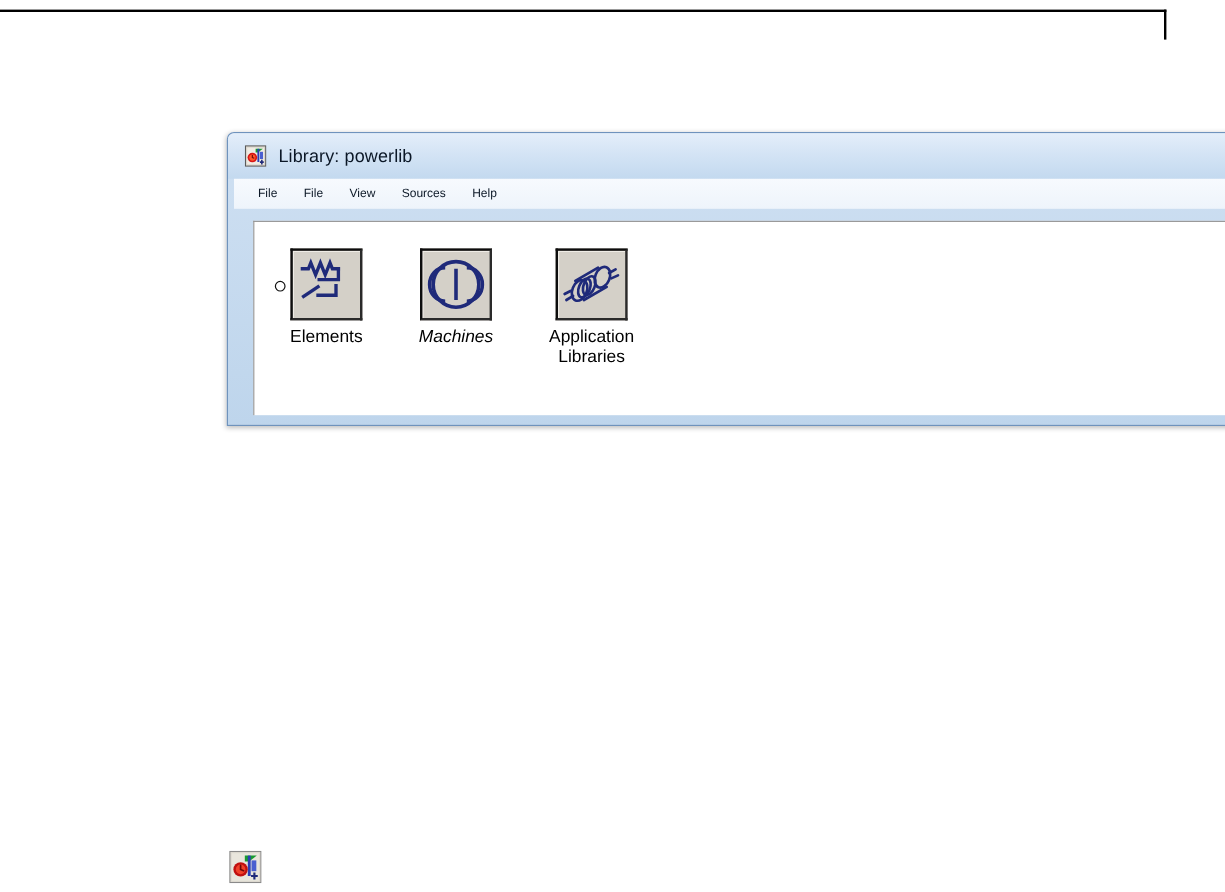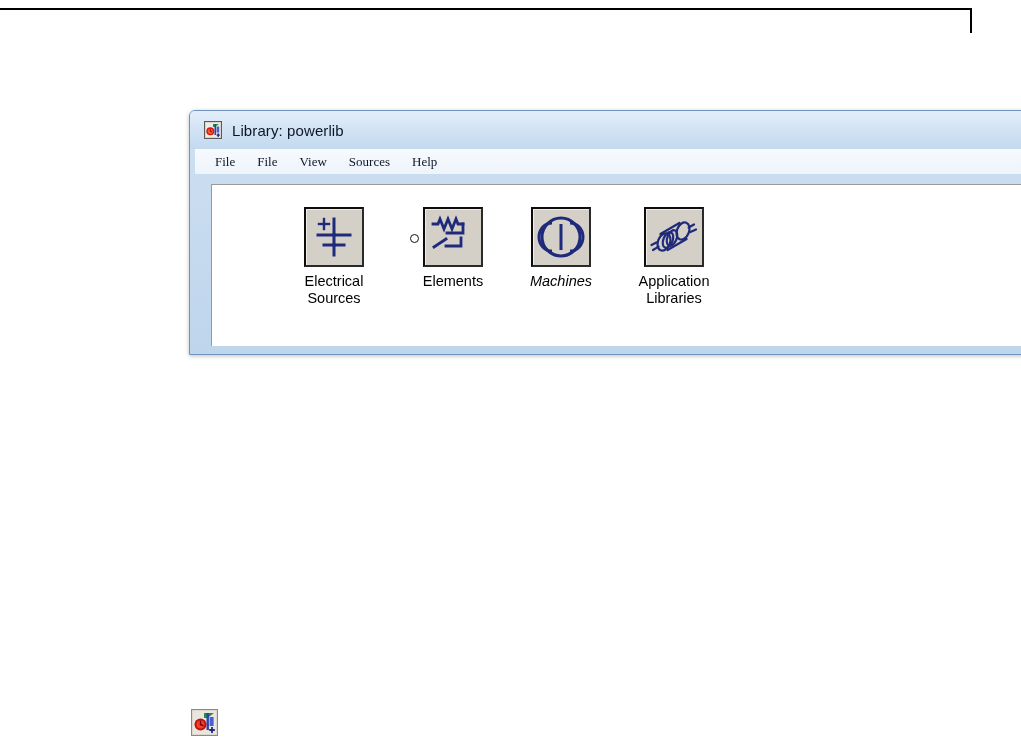--- a/index.html
+++ b/index.html
@@ -77,26 +77,25 @@
     position: absolute;
     left: 5px;
     top: 38px;
     right: 0;
     height: 25px;
     display: flex;
     align-items: center;
     background: linear-gradient(to bottom, #f7fafe 0%, #eef4fb 100%);
   }
   #menu-bar .menu-item {
-    font-size: 13px;
+    font-size: 10px;
     color: #0b1726;
     padding: 2px 11px;
     white-space: nowrap;
     cursor: default;
-    font-family: Liberation Serif, serif;
   }
   #menu-bar .menu-item:first-child { margin-left: 9px; }
 
   
   #library-canvas {
     position: absolute;
     left: 21px;
     top: 73px;
     right: -1px;
     bottom: 8px;
@@ -205,41 +204,20 @@
     <span class="menu-item">File</span>
     <span class="menu-item">File</span>
     <span class="menu-item">View</span>
     <span class="menu-item">Sources</span>
     <span class="menu-item">Help</span>
   </div>
 
   <div id="library-canvas">
     <div id="blocks-strip">
 
-      <div class="block" style="margin-left:63px;">
-        <div class="block-glyph-wrap">
-          <div class="block-glyph">
-            <svg width="46" height="46" viewBox="0 0 46 46">
-              <g stroke="#1f2a7a" stroke-width="3" stroke-linecap="square" fill="none">
-                <line x1="23" y1="5" x2="23" y2="21"></line>
-                <line x1="7" y1="21" x2="39" y2="21"></line>
-                <line x1="23" y1="21" x2="23" y2="31"></line>
-                <line x1="13" y1="31" x2="33" y2="31"></line>
-                <line x1="23" y1="31" x2="23" y2="41"></line>
-              </g>
-              <g stroke="#1f2a7a" stroke-width="2.4" stroke-linecap="square">
-                <line x1="8" y1="10" x2="18" y2="10"></line>
-                <line x1="13" y1="5" x2="13" y2="15"></line>
-              </g>
-            </svg>
-          </div>
-        </div>
-        <div class="block-label">Electrical
-Sources</div>
-      </div>
 
       <div class="block narrow" style="margin-left:8px;">
         <div class="block-glyph-wrap">
           <span class="port-dot"></span>
           <div class="block-glyph">
             <svg width="46" height="46" viewBox="0 0 46 46">
               <g stroke="#1f2a7a" stroke-width="2.8" fill="none" stroke-linejoin="miter" stroke-linecap="square">
                 <path d="M3 10 H8 L10 5 L14 15 L18 5 L22 15 L26 5 L28 10 H33"></path>
                 <path d="M33 10 V19 H17"></path>
                 <path d="M4 33 L16 25"></path>

